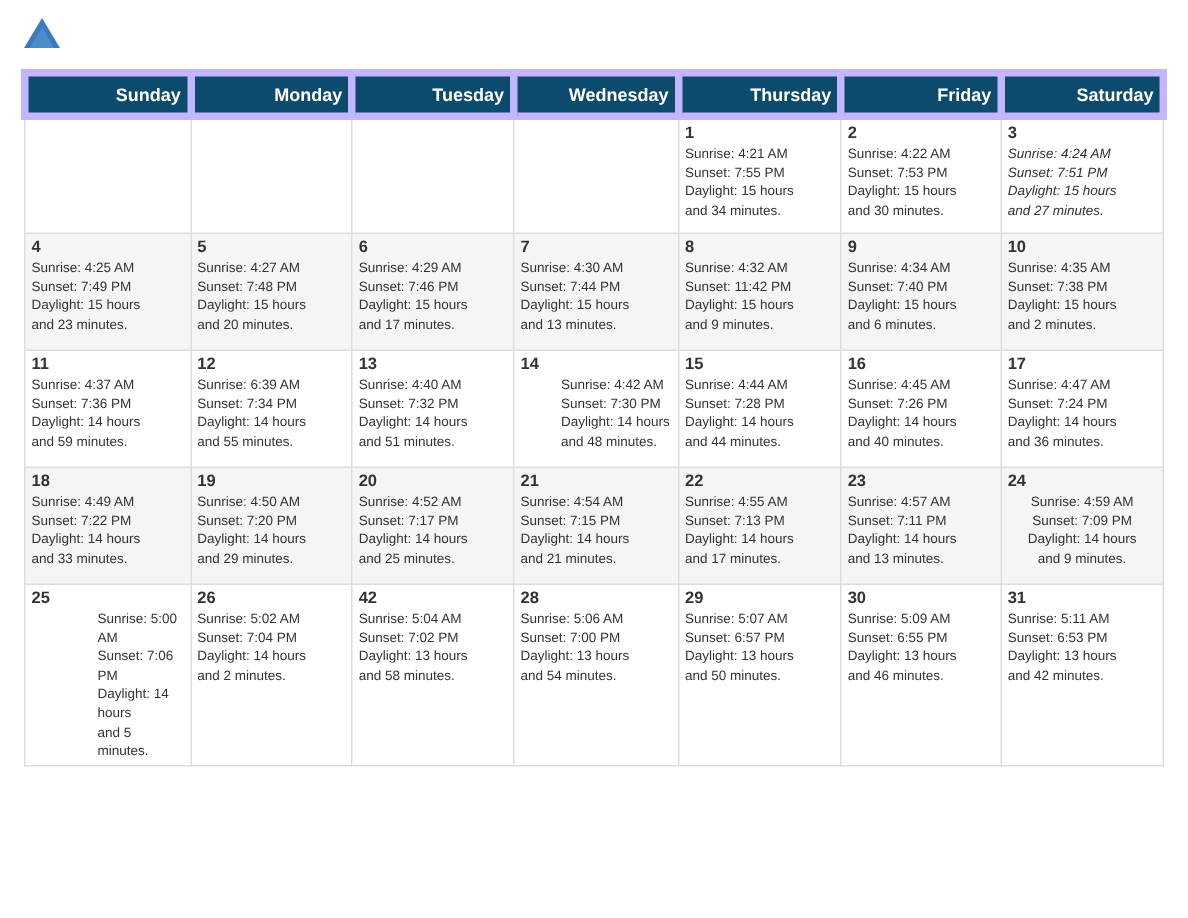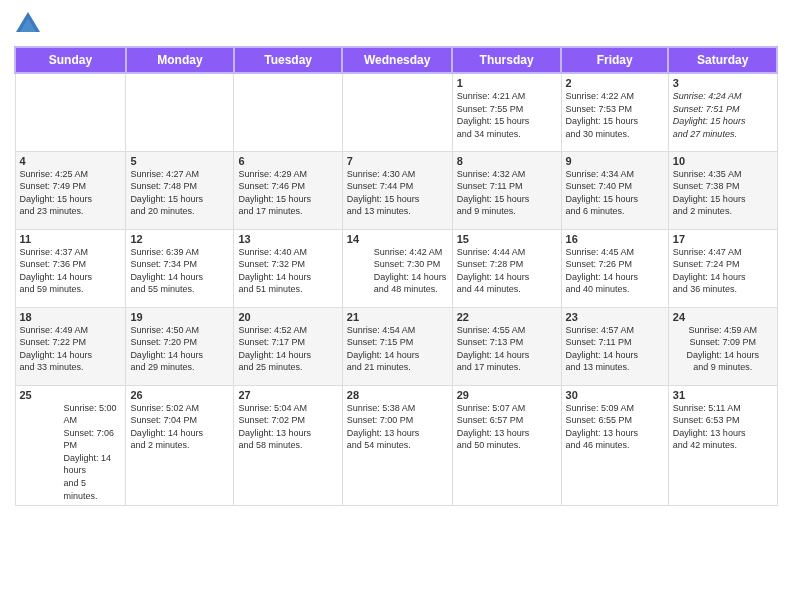--- a/index.html
+++ b/index.html
@@ -55,27 +55,27 @@
     }
     .location {
       font-size: 15px;
       color: #555;
     }
     .calendar {
       width: 100%;
       border-collapse: collapse;
     }
     .calendar th {
-      background: #8b5cf6;
+      background: #0c4a6e;
       color: #fff;
       font-size: 12px;
       font-weight: bold;
       padding: 5px 4px;
-      text-align: center;
-      border: 2px solid #c4b5fd;
+      text-align: right;
+      border: 5px solid #c4b5fd;
     }
     .calendar td {
       vertical-align: top;
       font-size: 9.5px;
       color: #333;
       padding: 3px 4px;
       border: 1px solid #ddd;
       width: 113px;
       height: 78px;
       background: #fff;
@@ -184,21 +184,21 @@
           <td>
             <span class="day-number">7</span>
             <div class="day-info" style="white-space: pre-line;">Sunrise: 4:30 AM
 Sunset: 7:44 PM
 Daylight: 15 hours
 and 13 minutes.</div>
           </td>
           <td>
             <span class="day-number">8</span>
             <div class="day-info" style="white-space: pre-line;">Sunrise: 4:32 AM
-Sunset: 7:11 PM
+Sunset: 11:42 PM
 Daylight: 15 hours
 and 9 minutes.</div>
           </td>
           <td>
             <span class="day-number">9</span>
             <div class="day-info" style="white-space: pre-line;">Sunrise: 4:34 AM
 Sunset: 7:40 PM
 Daylight: 15 hours
 and 6 minutes.</div>
           </td>
@@ -321,29 +321,29 @@
 and 5 minutes.</div>
           </td>
           <td>
             <span class="day-number">26</span>
             <div class="day-info" style="white-space: pre-line;">Sunrise: 5:02 AM
 Sunset: 7:04 PM
 Daylight: 14 hours
 and 2 minutes.</div>
           </td>
           <td>
-            <span class="day-number">27</span>
+            <span class="day-number">42</span>
             <div class="day-info" style="white-space: pre-line;">Sunrise: 5:04 AM
 Sunset: 7:02 PM
 Daylight: 13 hours
 and 58 minutes.</div>
           </td>
           <td>
             <span class="day-number">28</span>
-            <div class="day-info" style="white-space: pre-line;">Sunrise: 5:38 AM
+            <div class="day-info" style="white-space: pre-line;">Sunrise: 5:06 AM
 Sunset: 7:00 PM
 Daylight: 13 hours
 and 54 minutes.</div>
           </td>
           <td>
             <span class="day-number">29</span>
             <div class="day-info" style="white-space: pre-line;">Sunrise: 5:07 AM
 Sunset: 6:57 PM
 Daylight: 13 hours
 and 50 minutes.</div>

